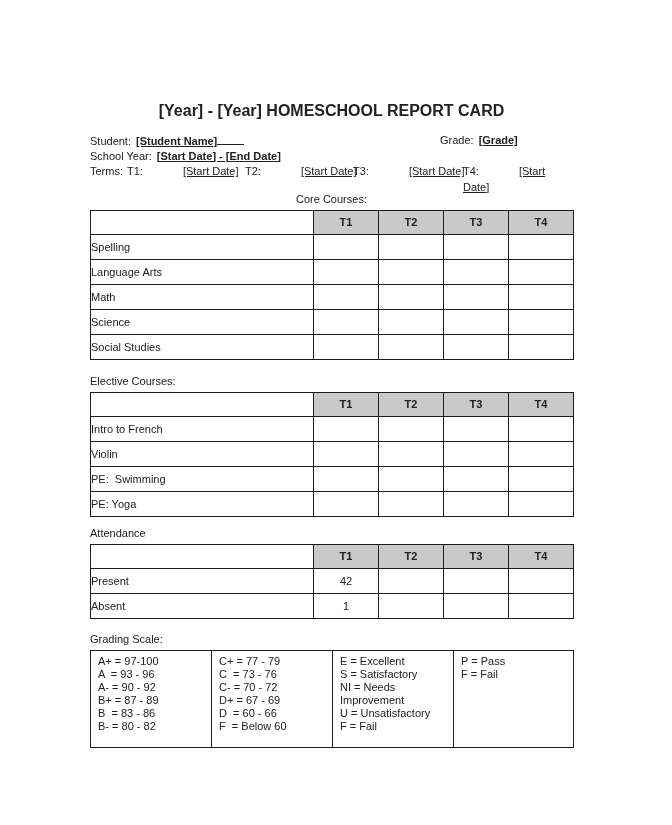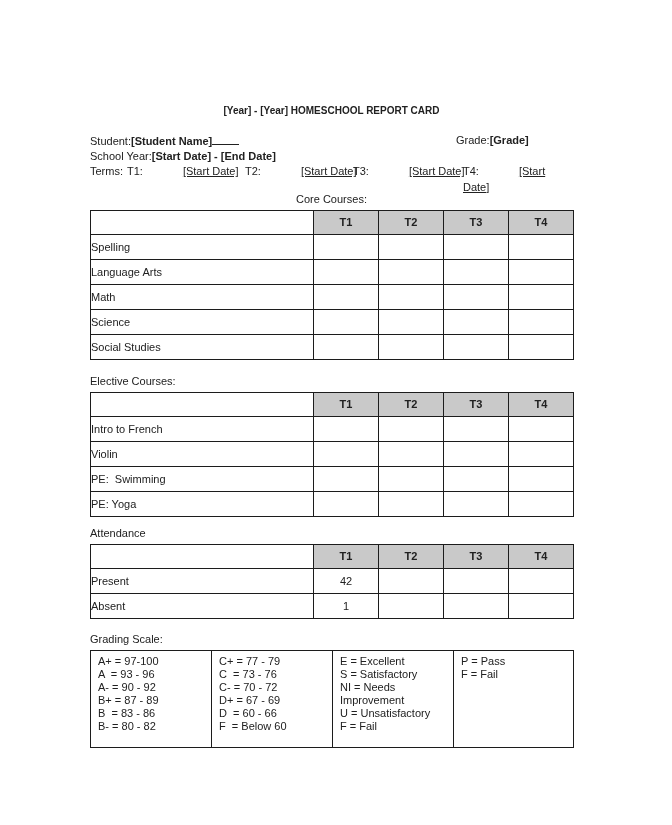--- a/index.html
+++ b/index.html
@@ -3,29 +3,29 @@
 <meta charset="utf-8">
 <style>
   html,body { margin:0; padding:0; background:#ffffff; }
   .page {
     position:relative; width:672px; height:825px; background:#ffffff;
     font-family:"Liberation Sans", sans-serif; font-size:11px; color:#212121;
     overflow:hidden;
   }
   .content { position:absolute; left:90px; top:0; width:483px; }
 
-  .doc-title { padding-top:104px; text-align:center; font-weight:700; font-size:10px; line-height:14px; }
+  .doc-title { padding-top:104px; text-align:center; font-weight:700; font-size:16px; line-height:14px; }
 
   .info { margin-top:15px; }
   .info-line { position:relative; line-height:15.5px; height:15.5px; }
-  .ph  { font-weight:700; }
+  .ph  { font-weight:700; text-decoration:underline; margin-left:5px; }
   .ul  { text-decoration:underline;padding-left:36px; }
   .lbl-gap { margin-left:4px; }
   .uext { display:inline-block; width:27px; height:11px; border-bottom:1px solid #212121; }
-  .grade-group { position:absolute; left:366px; top:0; }
+  .grade-group { position:absolute; left:350px; top:0; }
   .term-group  { position:absolute; top:0; }
   .t2 { left:155px; } .t3 { left:263px; } .t4 { left:373px; }
 
   .section-label { line-height:12px; margin-bottom:5px; }
   .sec-core     { margin-top:13px;text-align:center; }
   .sec-elective { margin-top:15px; }
   .sec-attend   { margin-top:10px; }
   .sec-grading  { margin-top:14px; }
 
   table.grid { border-collapse:collapse; table-layout:fixed; width:483px;padding-left:41px; }

